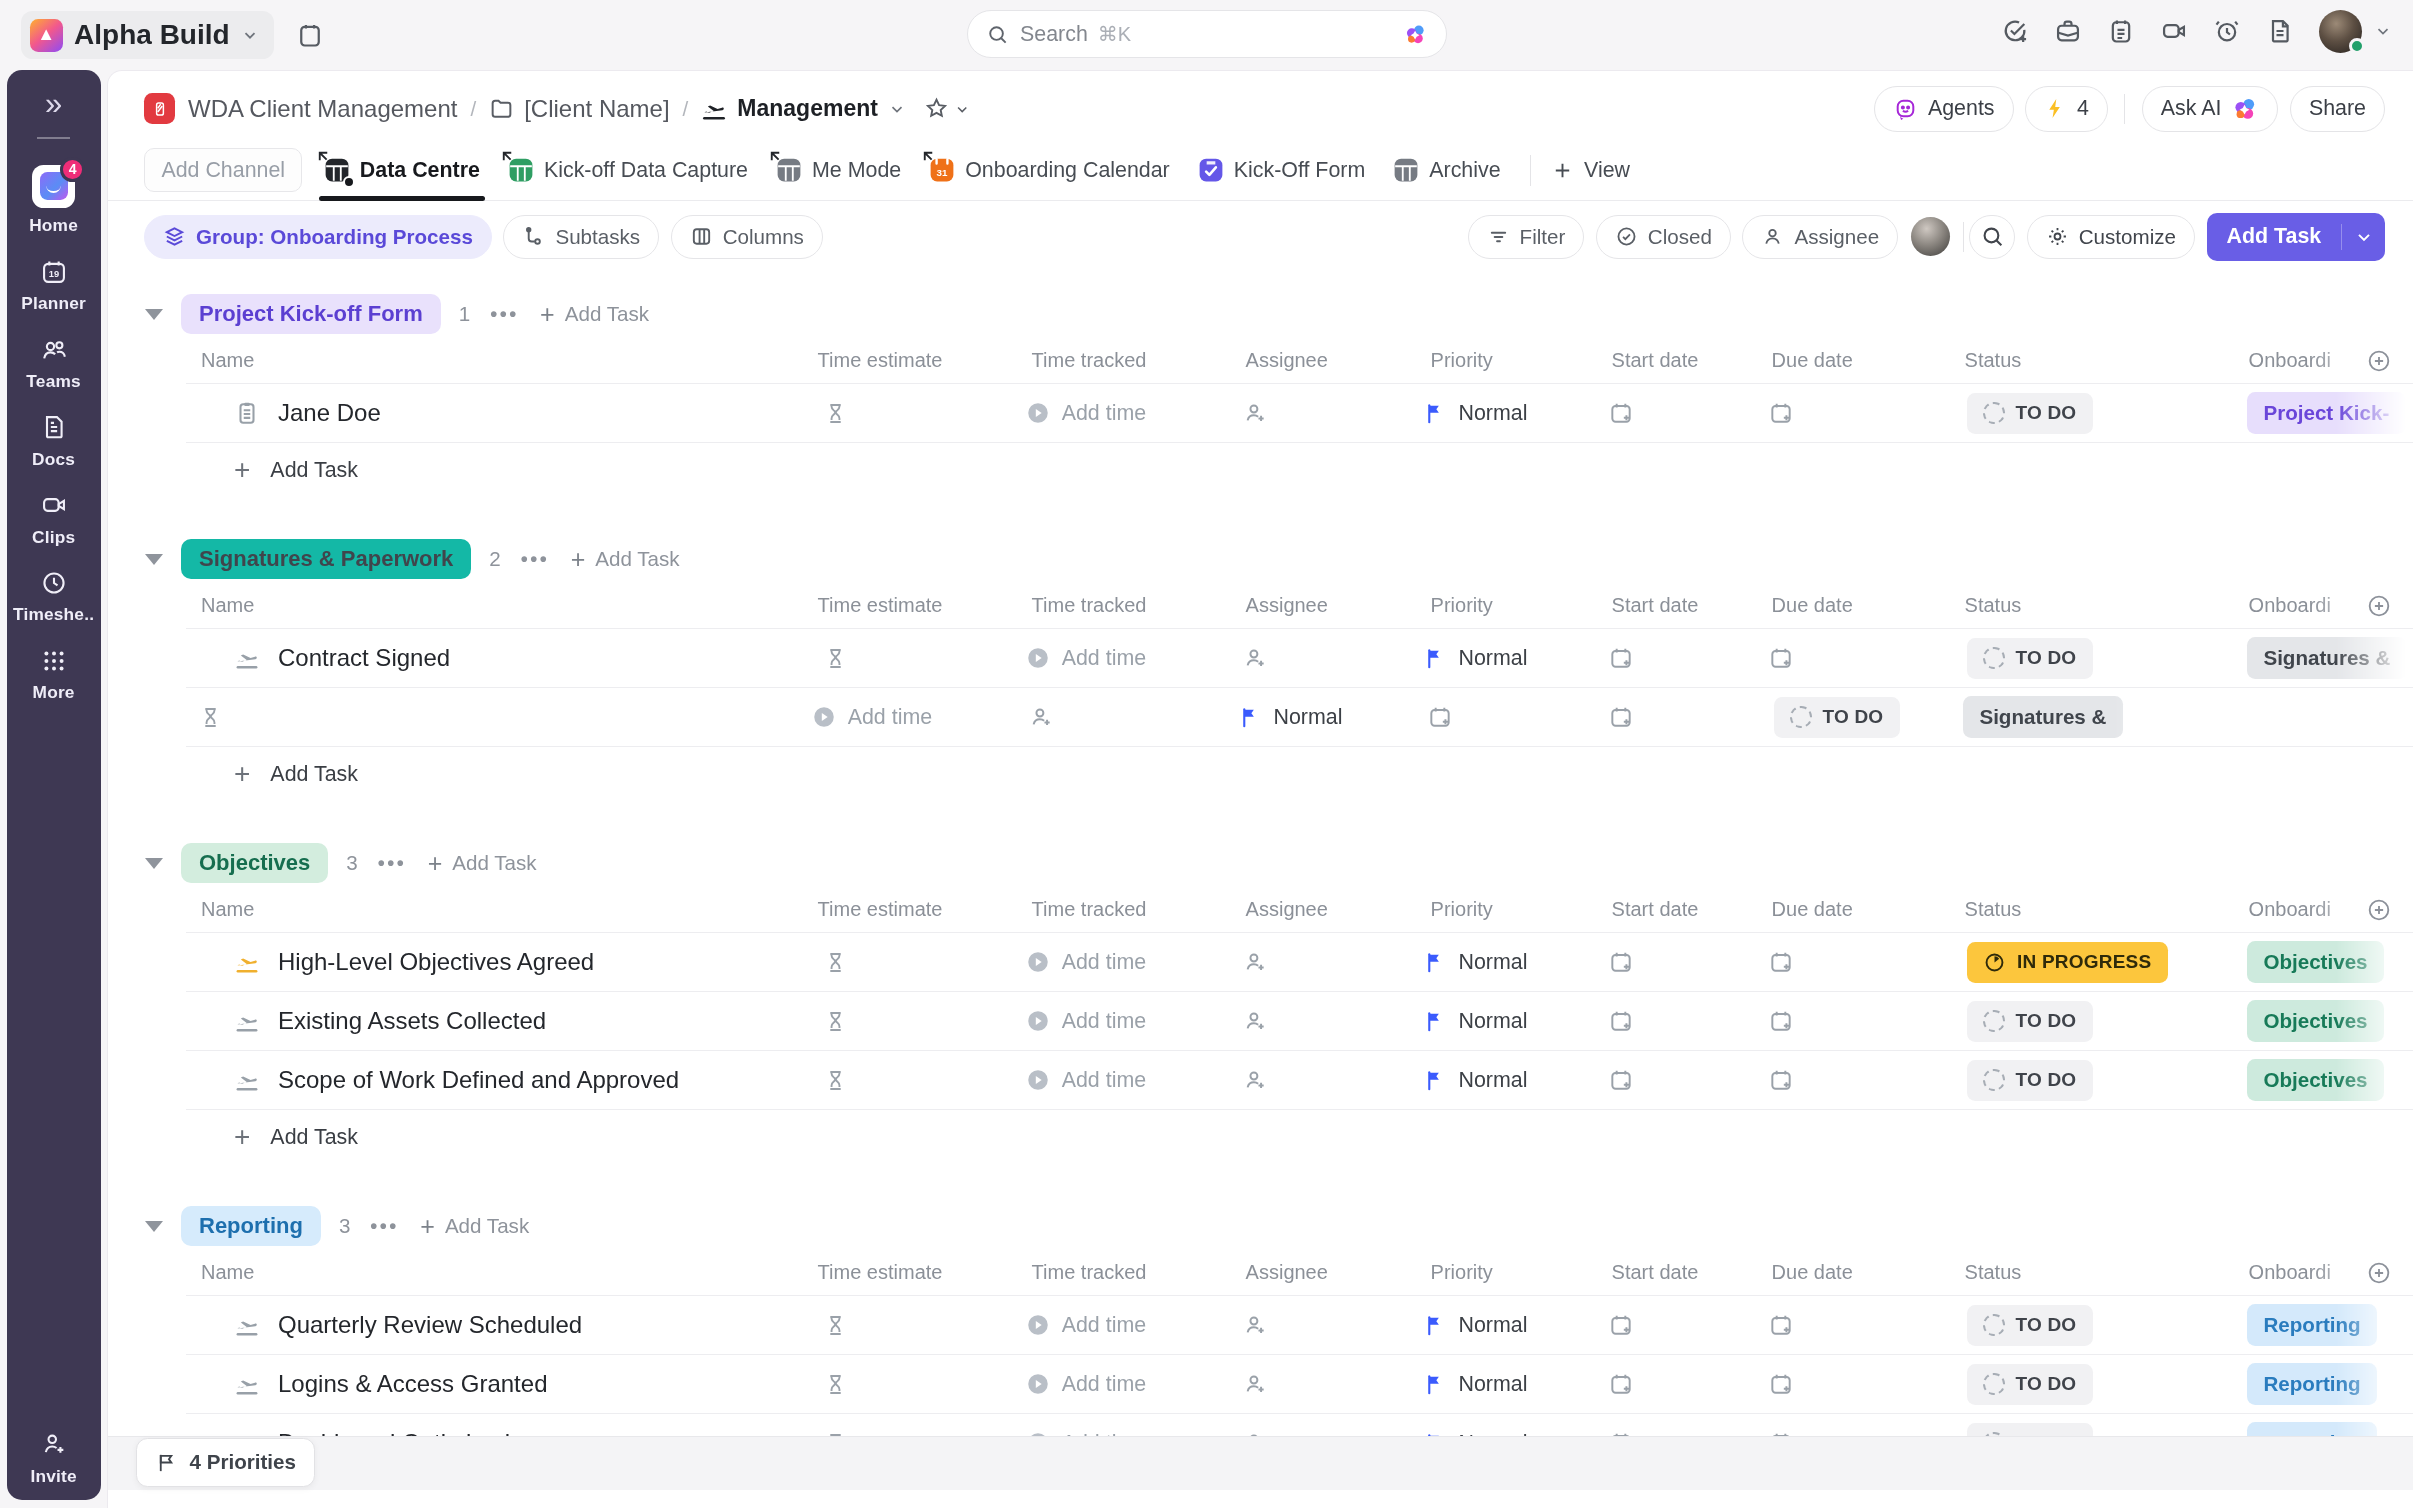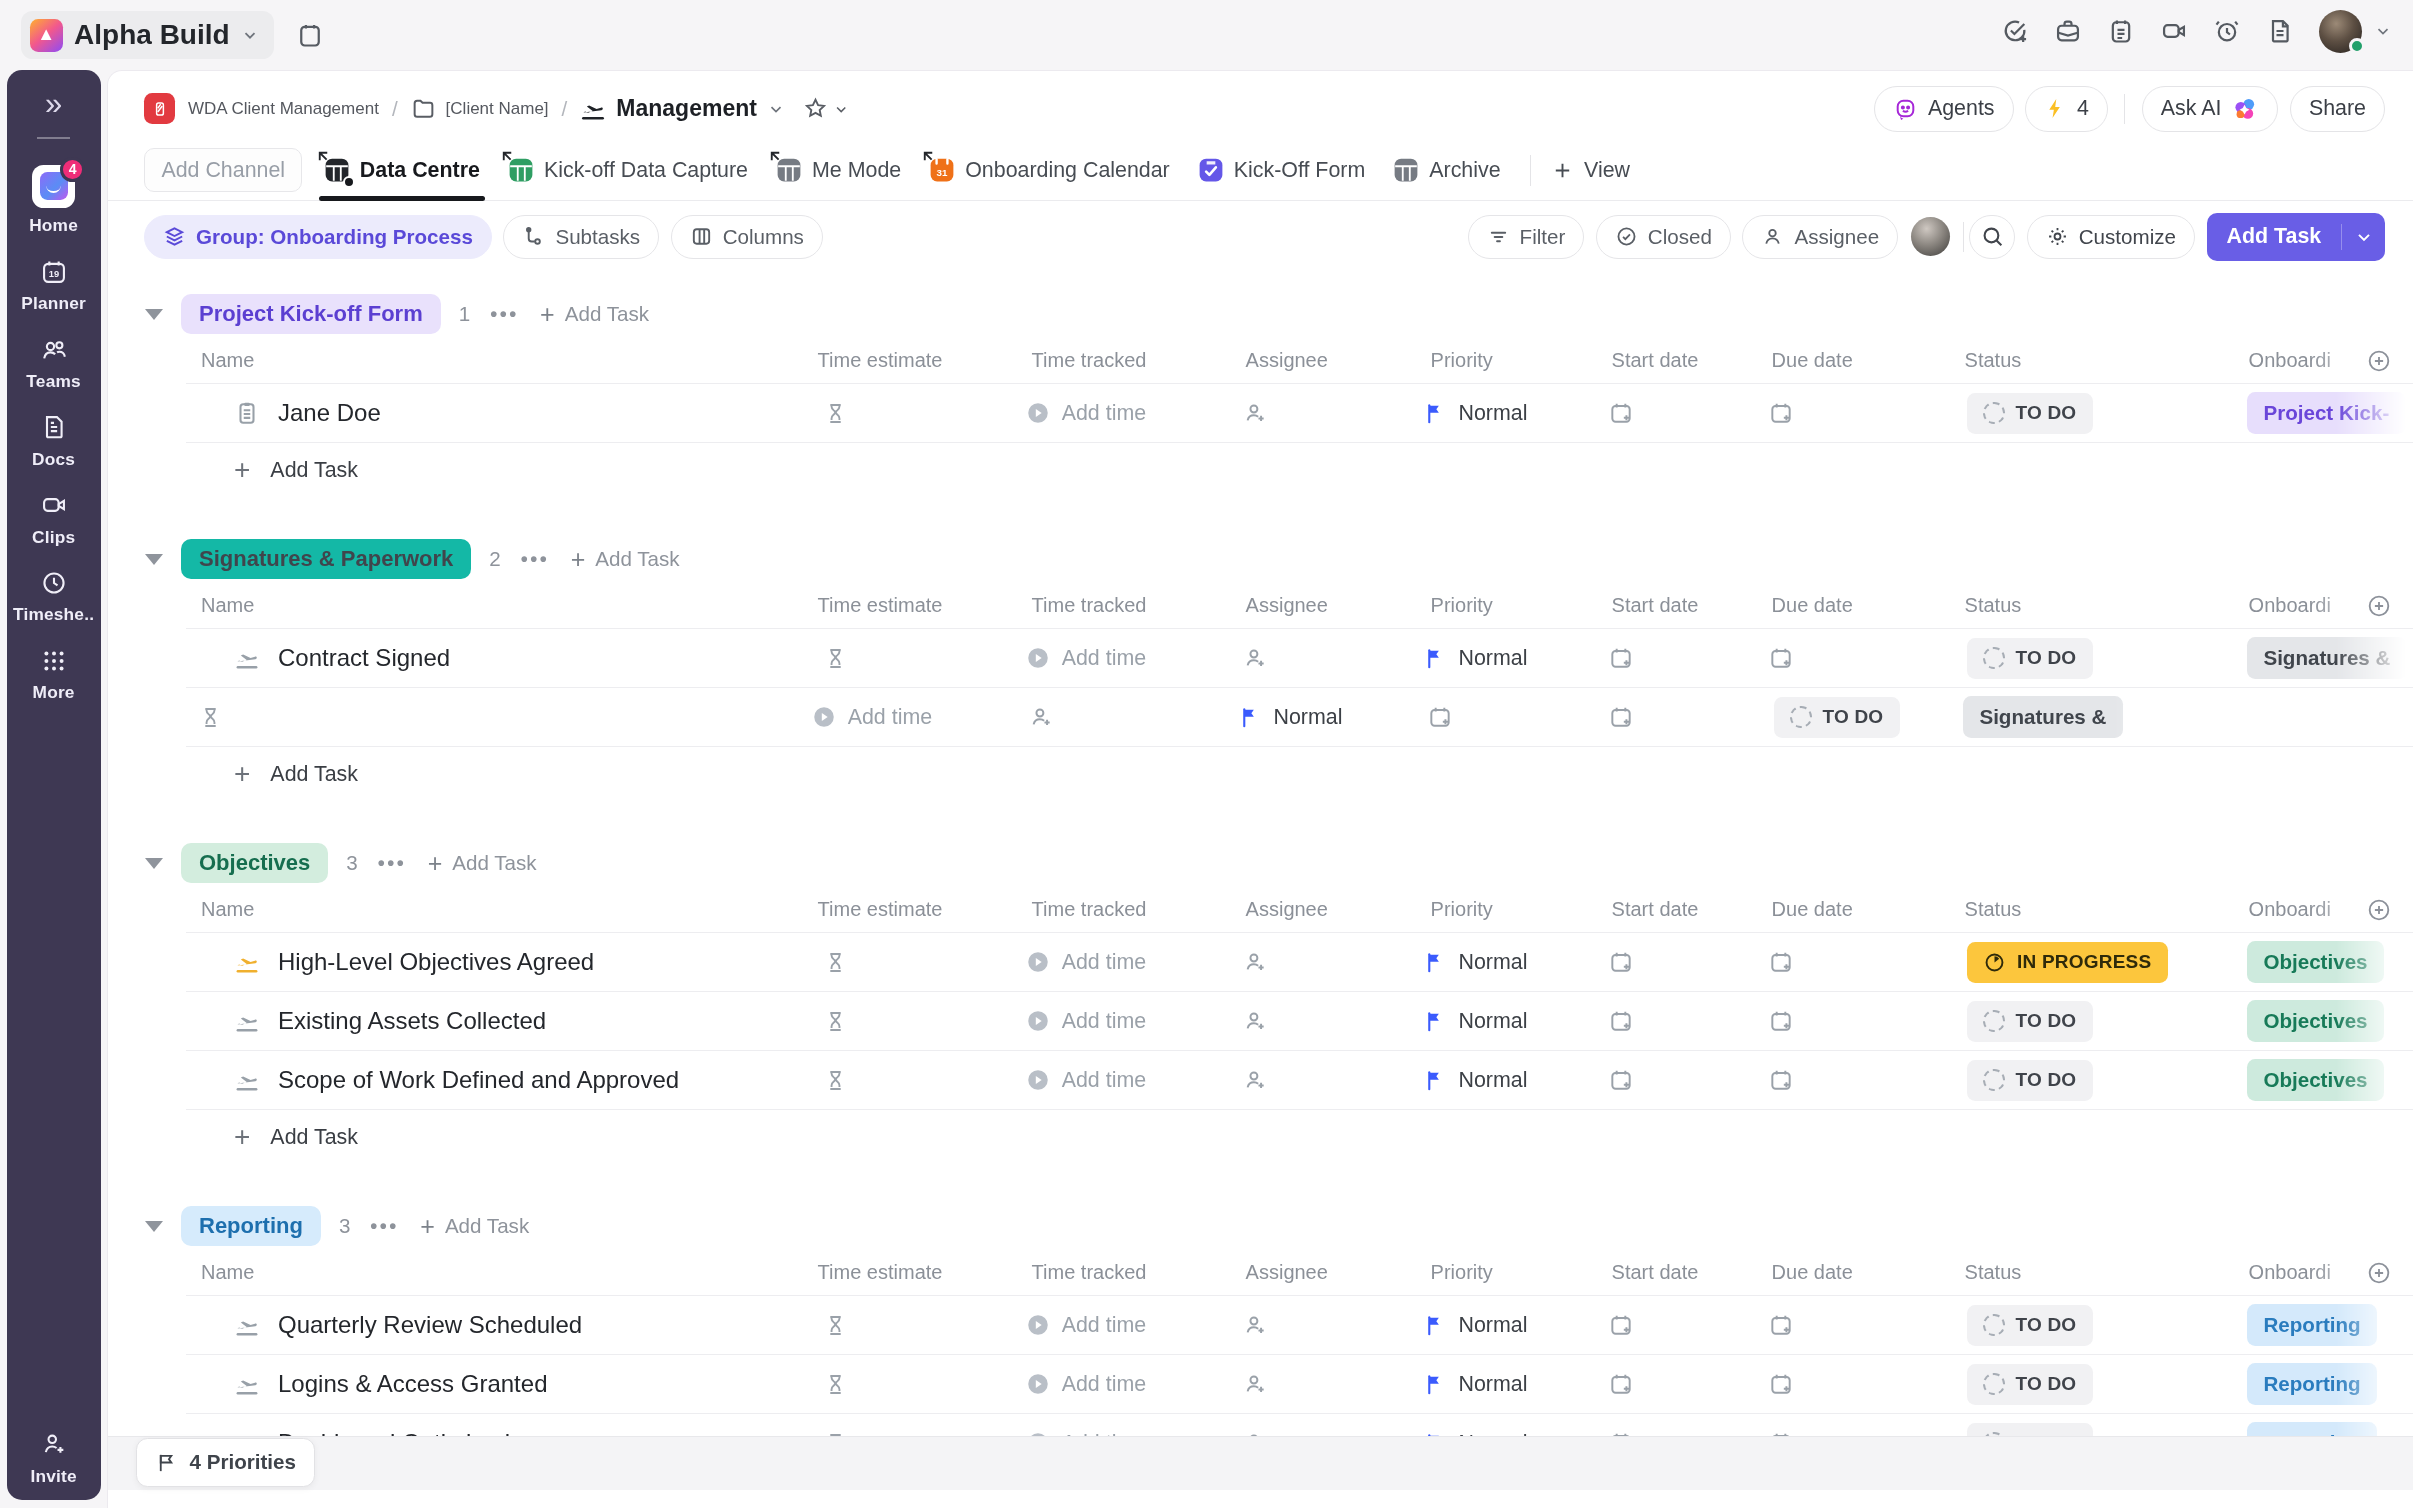--- a/index.html
+++ b/index.html
@@ -35,21 +35,21 @@
   .home-glyph::after { content:''; position:absolute; left:6.6px; bottom:7.4px; width:15px; height:7.4px; border-bottom:2.9px solid #fff; border-radius:0 0 10px 10px; }
   .home-badge { position:absolute; top:-8.2px; right:-10px; min-width:25px; height:25px; border-radius:12.3px; background:#ef2d78; border:3.3px solid #3e3853; color:#fff; font-size:14px; font-weight:700; display:flex; align-items:center; justify-content:center; padding:0 3.3px; }
   .sb-spacer { flex:1; }
   .sb-invite { margin-bottom:13px; }
 
   
   .card { position:absolute; left:107px; top:70px; right:0; bottom:0; background:#fff; border-radius:15px 0 0 0; border:0.8px solid #eceaef; border-right:none; border-bottom:none; display:flex; flex-direction:column; overflow:hidden; }
 
   .crumbrow { display:flex; align-items:center; height:69px; padding:6.6px 28px 0 36px; }
   .space-tile { width:31px; height:31px; border-radius:8.2px; background:#e23a40; display:flex; align-items:center; justify-content:center; margin-right:13px; cursor:pointer; }
-  .crumb { font-size:17px; color:#55585f; font-weight:500; cursor:pointer; }
+  .crumb { font-size:24px; color:#55585f; font-weight:500; cursor:pointer; }
   .crumb-sep { font-size:20.6px; color:#b3b6bc; margin:0 13px; }
   .crumb-ico { color:#595d64; margin-right:10px; display:flex; }
   .crumb-cur { font-size:23px; font-weight:700; color:#1d2025; cursor:pointer; }
   .crumb-flex { display:flex; align-items:center; cursor:pointer; }
   .star-wrap { display:flex; align-items:center; margin-left:18px; color:#595d64; cursor:pointer; }
   .hdr-actions { margin-left:auto; display:flex; align-items:center; gap:11.5px; }
   .pillbtn { display:flex; align-items:center; gap:10px; height:46px; padding:0 18px; background:#fff; border:0.8px solid #e4e4e7; border-radius:23px; font-size:21.4px; color:#3b3f46; font-weight:500; cursor:pointer; }
   .vdiv { width:0.8px; height:30px; background:#e4e4e7; margin:0 5px; }
 
   
@@ -133,20 +133,37 @@
     <span class="ws-name">Alpha Build</span>
     <svg class="chev" width="18" height="18" viewBox="0 0 24 24" fill="none" stroke="currentColor" stroke-width="2.4">
         <path d="M6 9.5l6 6 6-6"></path>
       </svg>
   </div>
   <svg class="tb-icon" width="28" height="28" viewBox="0 0 24 24" fill="none" stroke="currentColor" stroke-width="1.9">
       <rect x="4.5" y="5" width="15" height="16" rx="3"></rect>
       <path d="M8.5 3.4v3M15.5 3.4v3"></path>
     </svg>
 
+  <div class="searchbar">
+    <svg width="23" height="23" viewBox="0 0 24 24" fill="none" stroke="#5f646c" stroke-width="2">
+        <circle cx="11" cy="11" r="6.6"></circle>
+        <path d="M15.9 15.9L20.5 20.5"></path>
+      </svg>
+    <span class="s-text">Search</span>
+    <span class="s-kbd">⌘K</span>
+    <span class="s-ai">
+      <svg width="25" height="25" viewBox="0 0 24 24">
+          <circle cx="15.2" cy="8" r="4.6" fill="#4f9cf9"></circle>
+          <circle cx="8.4" cy="10.6" r="4.6" fill="#9b51f5"></circle>
+          <circle cx="14.4" cy="15.8" r="4.6" fill="#f543b8"></circle>
+          <circle cx="8.2" cy="16.4" r="3.4" fill="#fb7a33"></circle>
+          <path d="M11.6 8.4l1.5 2.7 2.7 1.5-2.7 1.5-1.5 2.7-1.5-2.7-2.7-1.5 2.7-1.5z" fill="#fff"></path>
+        </svg>
+    </span>
+  </div>
 
   <div class="top-icons">
     <svg width="28" height="28" viewBox="0 0 24 24" fill="none" stroke="#555a61" stroke-width="1.9">
         <path d="M20 11a8 8 0 1 1-4.5-6.3"></path>
         <path d="M8.5 11.5l3 3L20 6"></path>
         <path d="M19 16.5v5M16.5 19h5"></path>
       </svg>
     <svg width="28" height="28" viewBox="0 0 24 24" fill="none" stroke="#555a61" stroke-width="1.9">
         <rect x="3.5" y="7.5" width="17" height="12.5" rx="3"></rect>
         <path d="M9 7.5V6a2 2 0 0 1 2-2h2a2 2 0 0 1 2 2v1.5M3.8 13.5L12 16l8.2-2.5"></path>

